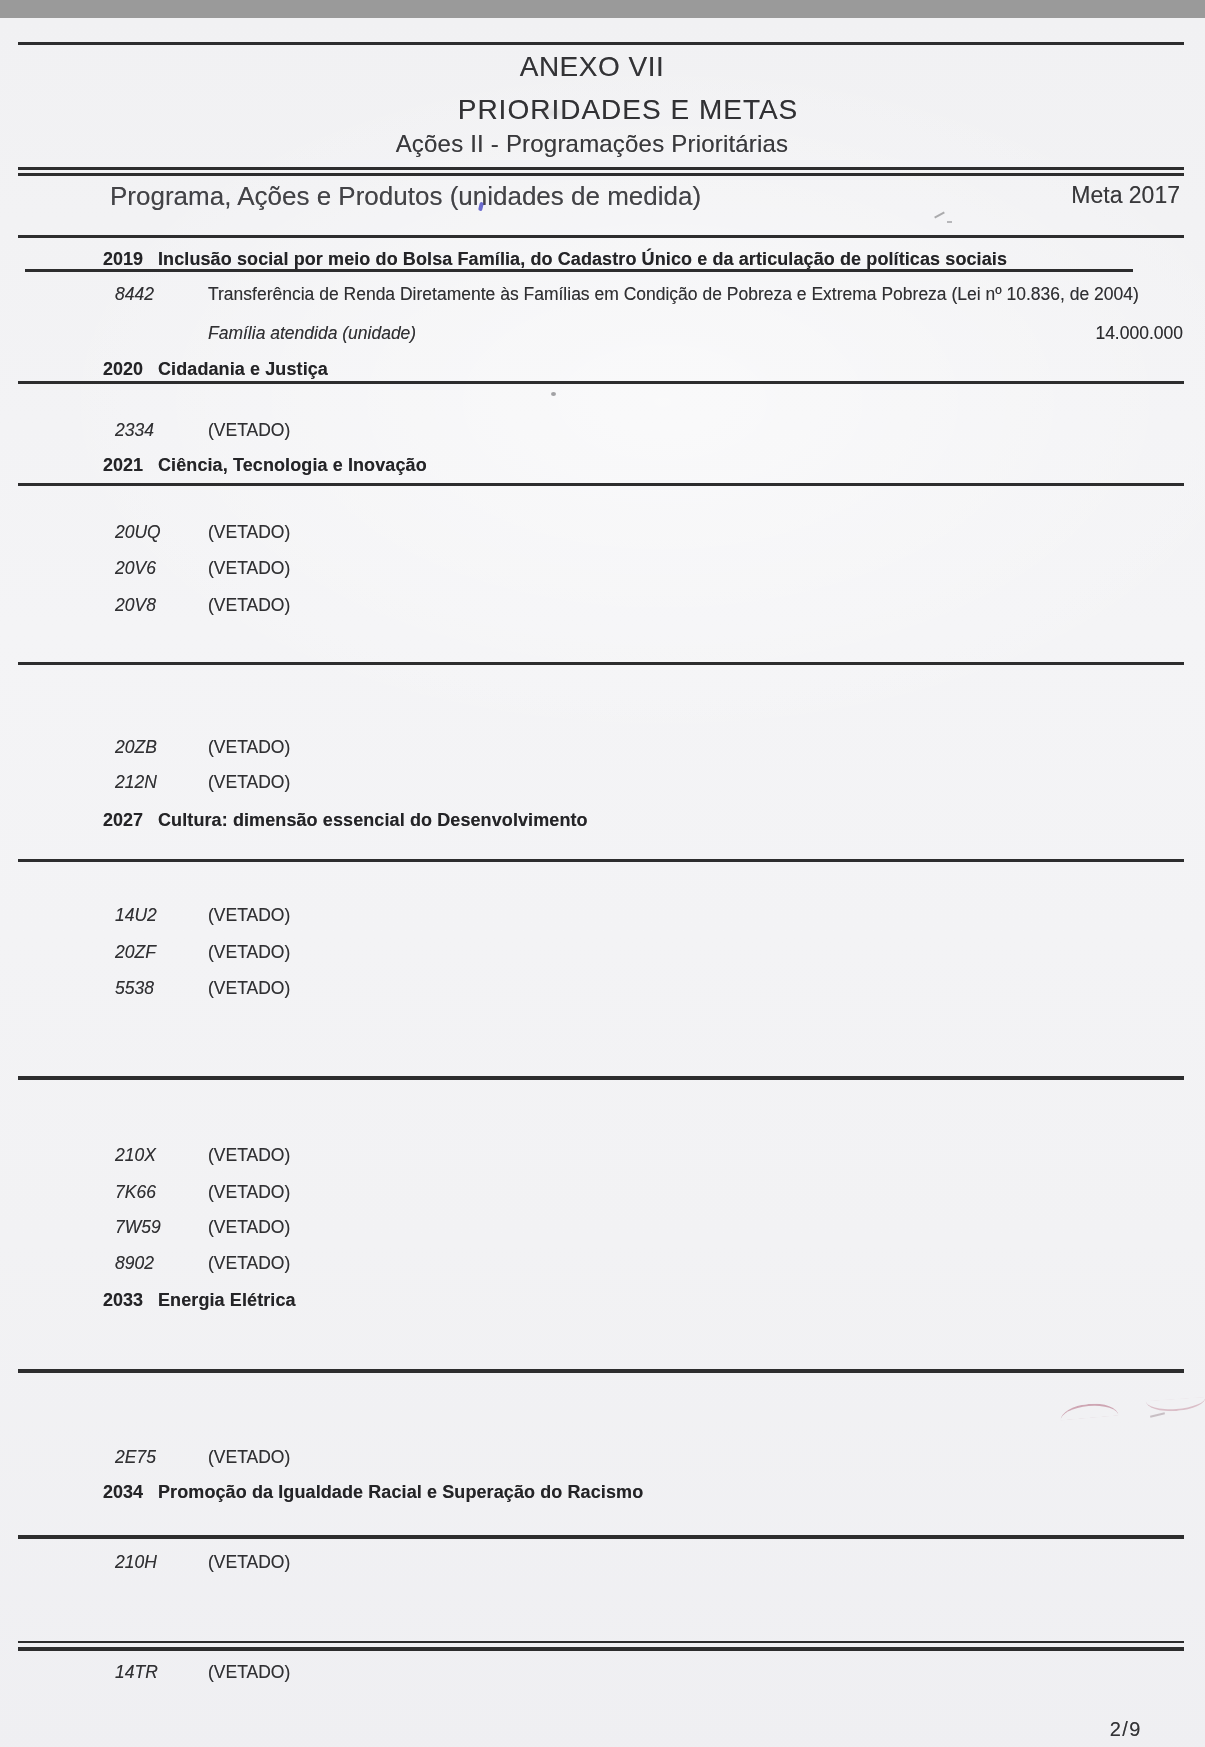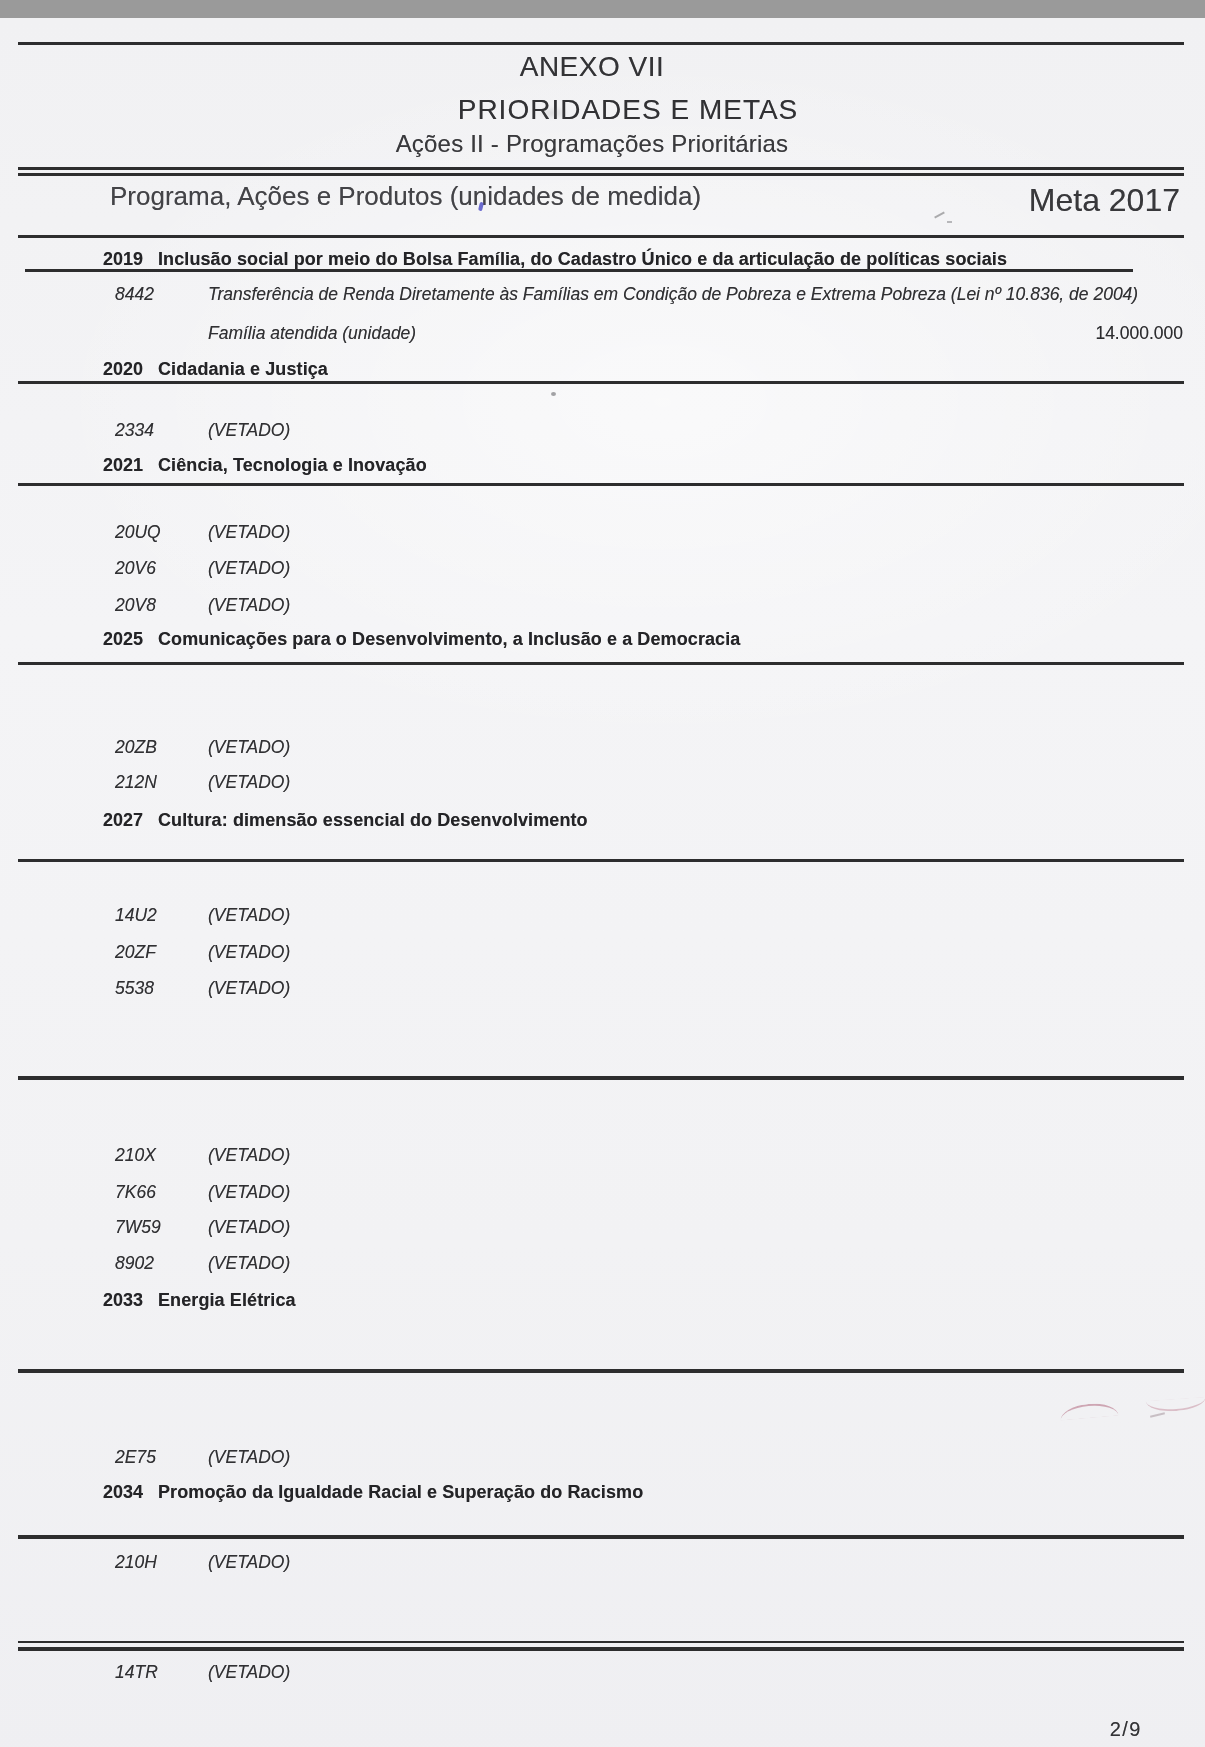--- a/index.html
+++ b/index.html
@@ -29,32 +29,32 @@
 
   
   .doc-header { position:absolute; top:0; left:0; width:1184px; height:150px; }
   .doc-header > div { position:absolute; width:100%; text-align:center; white-space:nowrap; }
   .t1 { top:33px;  font-size:28px; letter-spacing:0.5px; color:#333336; }
   .t2 { top:76px;  font-size:28px; letter-spacing:1px;   color:#313134;padding-left:36px; }
   .t3 { top:112px; font-size:24px; letter-spacing:0.2px; color:#39393c; }
 
   
   .col-head-left  { position:absolute; top:163px; left:110px; font-size:26px; color:#434347; white-space:nowrap; }
-  .col-head-right { position:absolute; top:164px; right:25px; font-size:32px; color:#38383b; white-space:nowrap; }
+  .col-head-right { position:absolute; top:164px; right:25px; font-size:23px; color:#38383b; white-space:nowrap; }
 
   
   .row { position:absolute; left:0; right:0; height:24px; white-space:nowrap; }
   .row .code  { position:absolute; font-size:18px; }
   .row .label { position:absolute; font-size:18px; }
 
   .row.program .code  { left:103px; font-weight:700; color:#242427; }
   .row.program .label { left:158px; font-weight:700; color:#242427; letter-spacing:0.1px; }
 
   .row.action .code   { left:115px; font-style:italic; font-size:17.5px; color:#303033; }
-  .row.action .label  { left:208px; font-style:italic; font-size:17.5px; color:#303033; }
+  .row.action .label  { left:208px; font-size:17.5px; color:#303033; }
 
   .row.product .label { left:208px; font-style:italic; font-size:17.5px; color:#303033; }
   .row.product .meta  { position:absolute; right:22px; font-size:17.5px; color:#2c2c2f; }
 
   .page-number { position:absolute; top:1700px; right:63px; font-size:20px; letter-spacing:1.5px; color:#333336; }
 
   
   .art { position:absolute; pointer-events:none; }
   .art-blue   { top:184px; left:479px; width:4px; height:9px; background:#3d3dc2; border-radius:2px; transform:rotate(14deg); opacity:.75; }
   .art-gray1  { top:196px; left:934px; width:11px; height:2px; background:#6d6d70; transform:rotate(-28deg); opacity:.55; }
@@ -122,24 +122,20 @@
     <span class="label">(VETADO)</span>
   </div>
   <div class="row action" style="top:540px">
     <span class="code">20V6</span>
     <span class="label">(VETADO)</span>
   </div>
   <div class="row action" style="top:577px">
     <span class="code">20V8</span>
     <span class="label">(VETADO)</span>
   </div>
-  <div class="row program" style="top:611px">
-    <span class="code">2025</span>
-    <span class="label">Comunicações para o Desenvolvimento, a Inclusão e a Democracia</span>
-  </div>
   <div class="row action" style="top:719px">
     <span class="code">20ZB</span>
     <span class="label">(VETADO)</span>
   </div>
   <div class="row action" style="top:754px">
     <span class="code">212N</span>
     <span class="label">(VETADO)</span>
   </div>
   <div class="row program" style="top:792px">
     <span class="code">2027</span>

